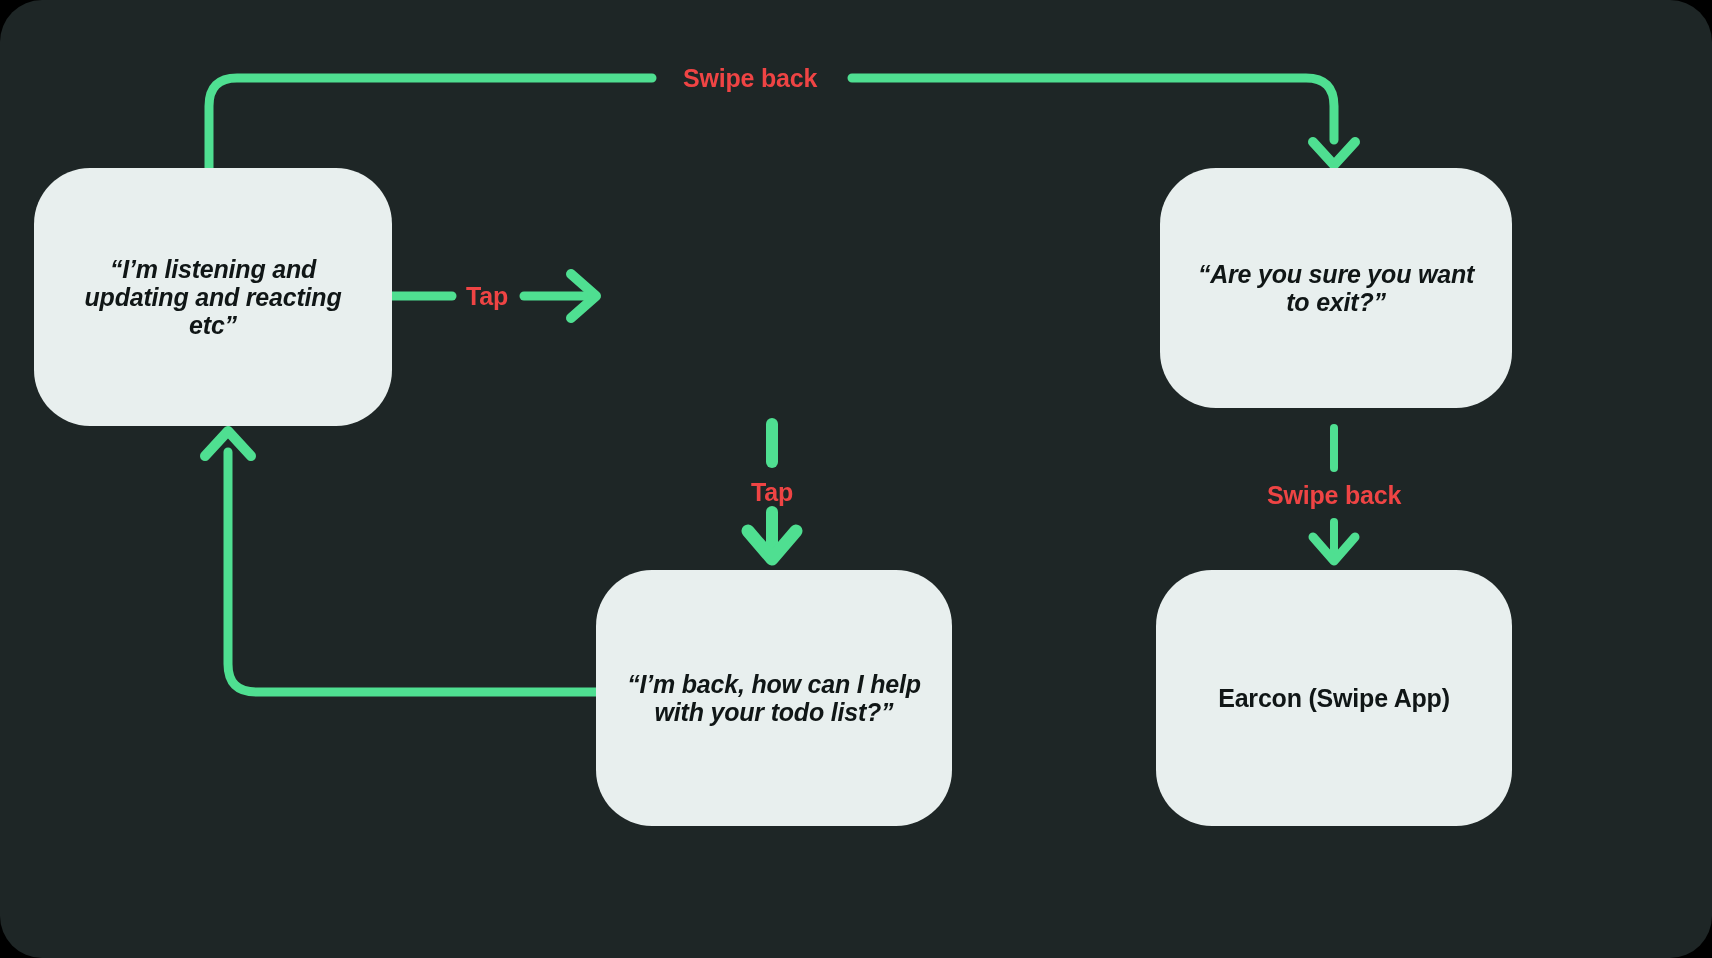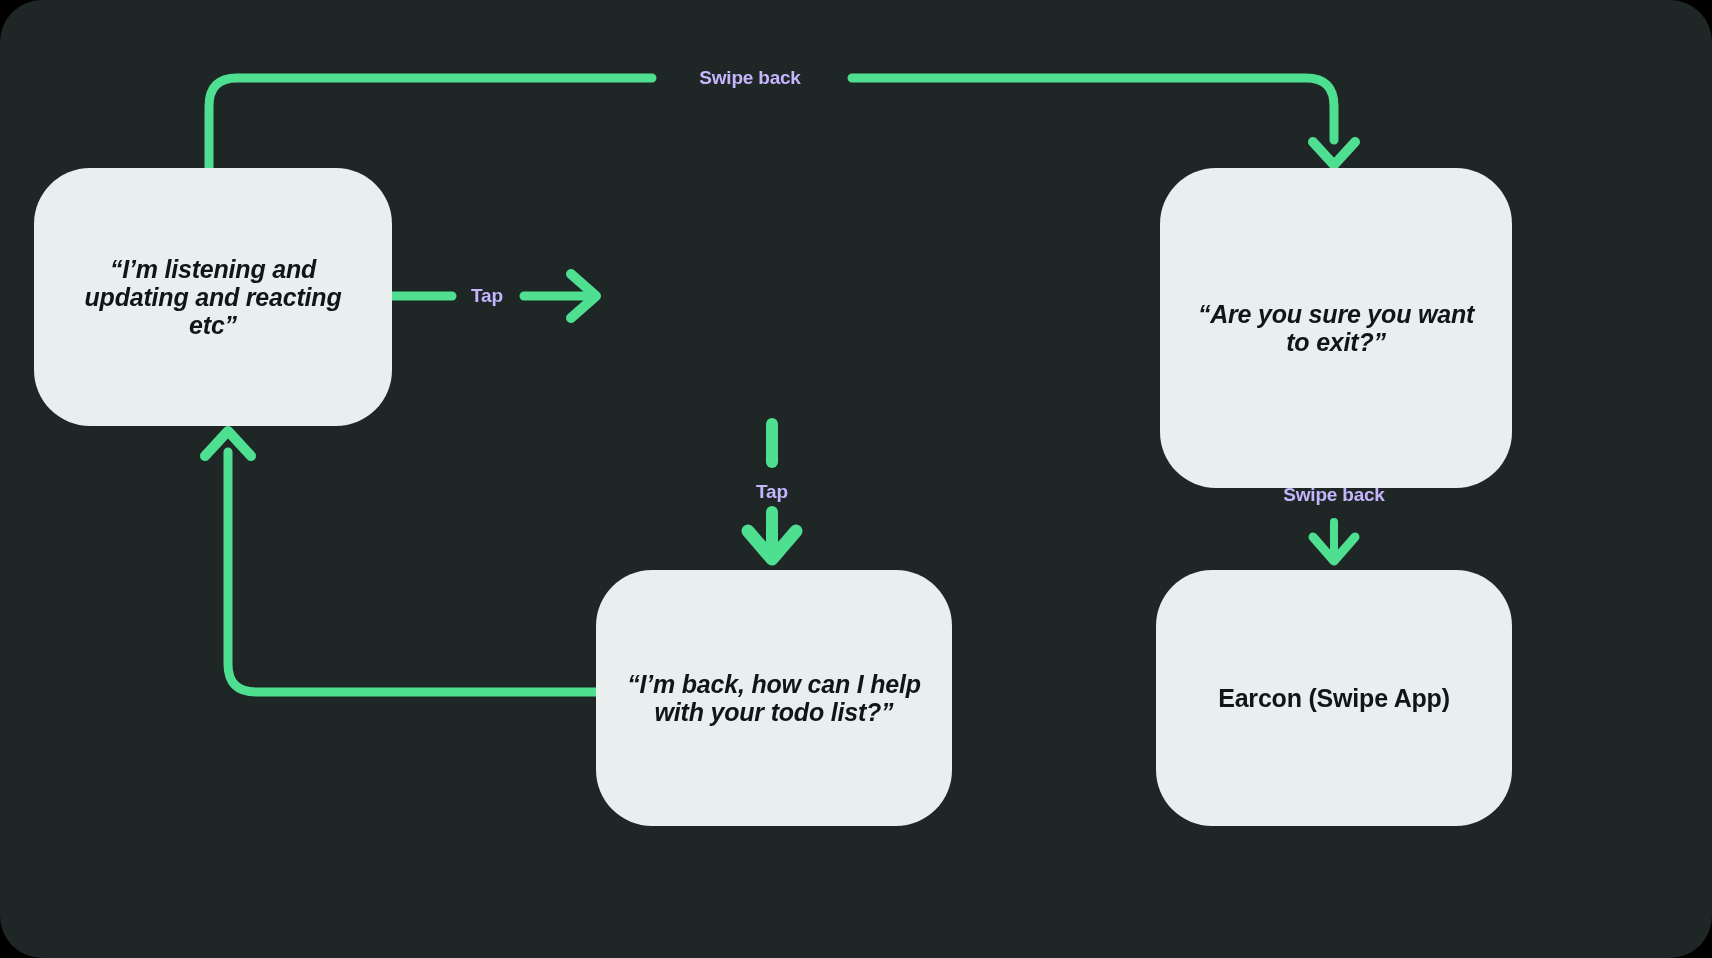--- a/index.html
+++ b/index.html
@@ -40,24 +40,24 @@
     font-family: "Liberation Sans", sans-serif;
     font-weight: bold;
     font-size: 25px;
     line-height: 1.12;
     text-align: center;
     letter-spacing: -0.2px;
   }
   .node-label.quoted { font-style: italic; }
   .edge-label {
     position: absolute;
-    color: #c4b5fd;
+    color: #ef4444;
     font-family: "Liberation Sans", sans-serif;
     font-weight: bold;
-    font-size: 19px;
+    font-size: 25px;
     white-space: nowrap;
     letter-spacing: -0.2px;
     transform: translate(-50%, -50%);
     text-align: left;
   }
 </style>
 </head>
 <body>
 
 <div id="canvas">
@@ -92,21 +92,21 @@
       <path d="M 596 692 L 256 692 Q 228 692 228 664 L 228 452" fill="none" stroke="#4fdf91" stroke-width="9" stroke-linecap="round"></path>
       <path d="M 205 456 L 228 431 L 251 456" fill="none" stroke="#4fdf91" stroke-width="10" stroke-linecap="round" stroke-linejoin="round"></path>
     </g>
   </svg>
 
   <div class="node" style="left:34px; top:168px; width:358px; height:258px;justify-content:center;">
     <span class="node-label quoted">“I’m listening and updating and reacting etc”</span>
   </div>
 
 
-  <div class="node" style="left:1160px; top:168px; width:352px; height:320px;">
+  <div class="node" style="left:1160px; top:168px; width:352px; height:240px;">
     <span class="node-label quoted">“Are you sure you want to exit?”</span>
   </div>
 
   <div class="node" style="left:596px; top:570px; width:356px; height:256px;">
     <span class="node-label quoted">“I’m back, how can I help with your todo list?”</span>
   </div>
 
   <div class="node" style="left:1156px; top:570px; width:356px; height:256px;">
     <span class="node-label">Earcon (Swipe App)</span>
   </div>

